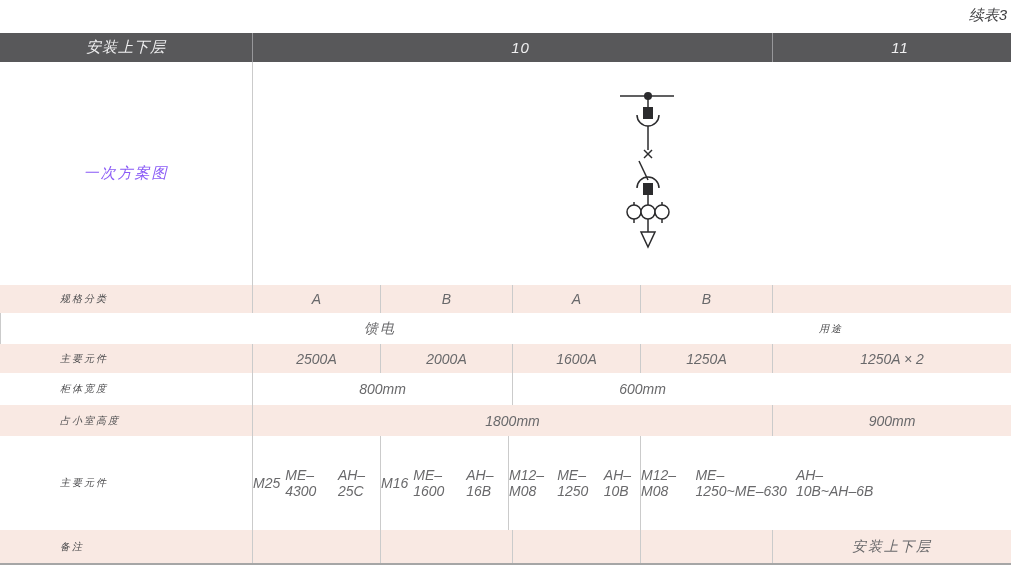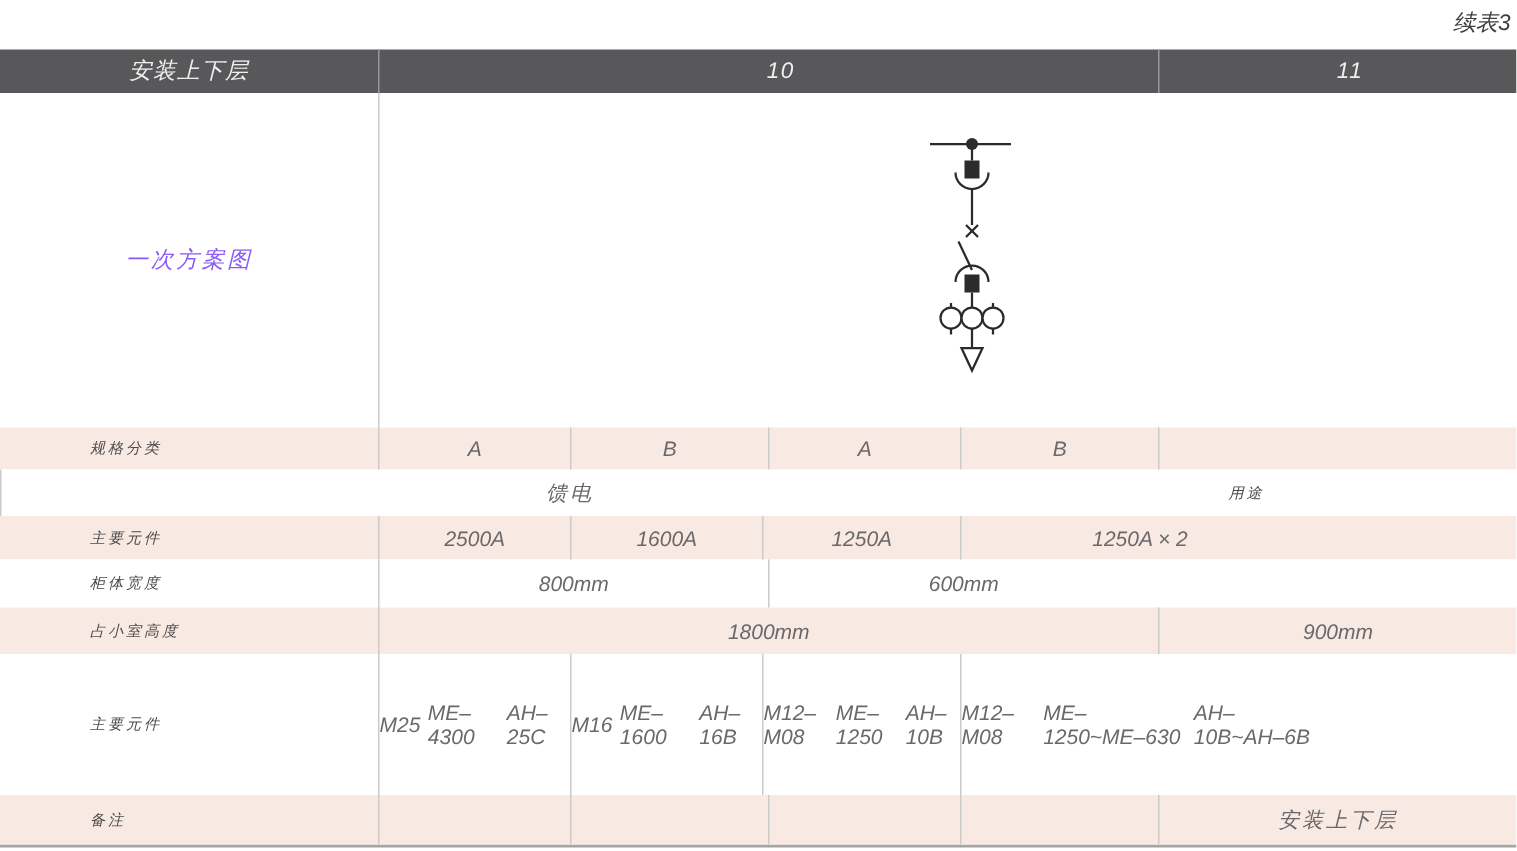--- a/index.html
+++ b/index.html
@@ -113,20 +113,21 @@
     </div>
 
     <div class="row r2 white">
       <div class="cell w15 bl cn-val">馈电</div>
       <div class="cell w0 lab">用途</div>
     </div>
 
     <div class="row r3 pink">
       <div class="cell w0 lab">主要元件</div>
       <div class="cell w1 bl">2500A</div>
+      <div class="cell w2 bl">2000A</div>
       <div class="cell w3 bl">1600A</div>
       <div class="cell w4 bl">1250A</div>
       <div class="cell w5 bl">1250A × 2</div>
     </div>
 
     <div class="row r4 white">
       <div class="cell w0 lab">柜体宽度</div>
       <div class="cell w12 bl">800mm</div>
       <div class="cell w34 bl">600mm</div>
     </div>

